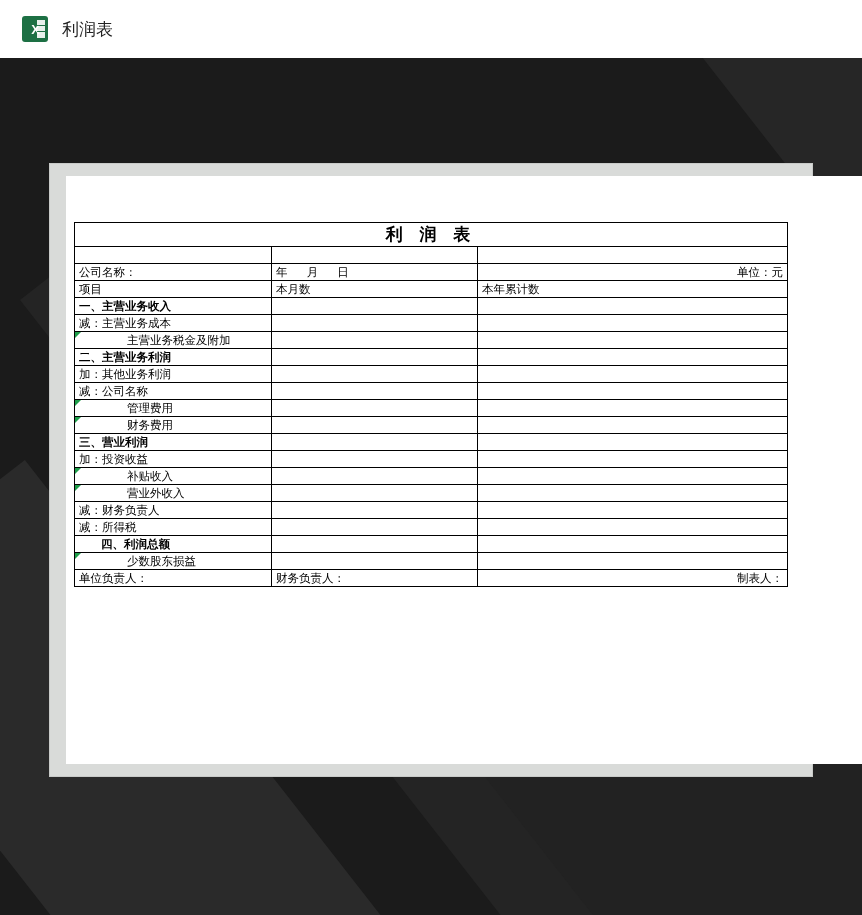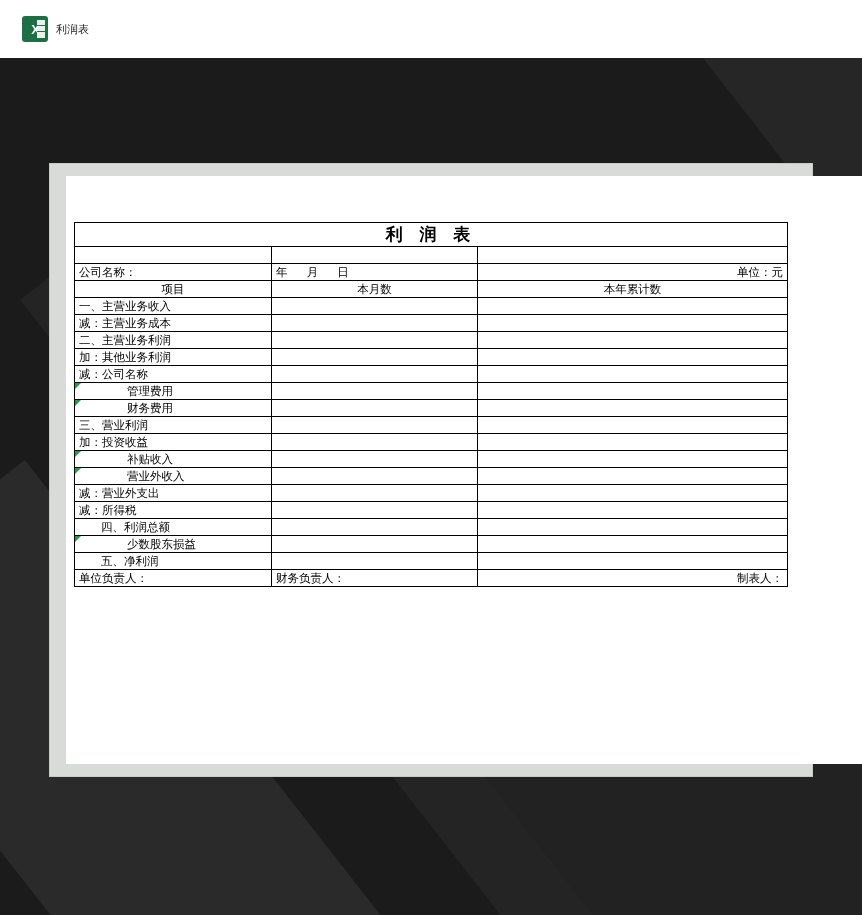--- a/index.html
+++ b/index.html
@@ -75,22 +75,22 @@
   .xls-icon .sheet::after {
     content: "";
     position: absolute;
     left: 0; right: 0;
     height: 1px;
     background: #1d7044;
   }
   .xls-icon .sheet::before { top: 5px; }
   .xls-icon .sheet::after  { top: 11px; }
   .doc-title {
-    margin-left: 8px;
-    font-size: 11px;
+    margin-left: 14px;
+    font-size: 17px;
     color: #222222;
     font-family: Liberation Mono, monospace;
   }
 
   
   .page-shadow {
     position: absolute;
     left: 50px; top: 164px;
     width: 762px;
     height: 612px;
@@ -138,35 +138,35 @@
     font-weight: bold;
     letter-spacing: 6px;
   }
   .row-blank td {
     height: 15px;
     border: 1px solid #000000;
   }
 
   .cell-center { }
   .cell-right  { text-align: right; }
-  .bold { font-weight: normal; }
+  .bold { font-weight: bold; }
   .indent-1 { padding-left: 26px !important; }
   .indent-2 { padding-left: 52px !important; }
 
   
   .marker::after {
     content: "";
     position: absolute;
     left: 0; top: 0;
     width: 0; height: 0;
     border-top: 6px solid #1e9e4a;
     border-right: 6px solid transparent;
   }
 
-  .hdr-cell { text-align: center; }
+  .hdr-cell { }
 
   .sig-cell { height: 20px; margin-left: 16px; }
 </style>
 </head>
 <body>
 
 <div class="bg-wrap">
   <div class="band b1"></div>
   <div class="band b2"></div>
   <div class="band b3"></div>
@@ -225,20 +225,25 @@
           <td class="bold">一、主营业务收入</td>
           <td></td>
           <td></td>
         </tr>
         <tr>
           <td>减：主营业务成本</td>
           <td></td>
           <td></td>
         </tr>
         <tr>
+          <td class="indent-2 marker">主营业务税金及附加</td>
+          <td></td>
+          <td></td>
+        </tr>
+        <tr>
           <td class="bold">二、主营业务利润</td>
           <td></td>
           <td></td>
         </tr>
         <tr>
           <td>加：其他业务利润</td>
           <td></td>
           <td></td>
         </tr>
         <tr>
@@ -270,41 +275,36 @@
           <td class="indent-2 marker">补贴收入</td>
           <td></td>
           <td></td>
         </tr>
         <tr>
           <td class="indent-2 marker">营业外收入</td>
           <td></td>
           <td></td>
         </tr>
         <tr>
-          <td>减：营业外支出</td>
+          <td>减：财务负责人</td>
           <td></td>
           <td></td>
         </tr>
         <tr>
           <td>减：所得税</td>
           <td></td>
           <td></td>
         </tr>
         <tr>
           <td class="bold indent-1">四、利润总额</td>
           <td></td>
           <td></td>
         </tr>
         <tr>
           <td class="indent-2 marker">少数股东损益</td>
-          <td></td>
-          <td></td>
-        </tr>
-        <tr>
-          <td class="bold indent-1">五、净利润</td>
           <td></td>
           <td></td>
         </tr>
 
         <tr>
           <td class="sig-cell">单位负责人：</td>
           <td class="sig-cell">财务负责人：</td>
           <td class="sig-cell cell-right">制表人：</td>
         </tr>
 

